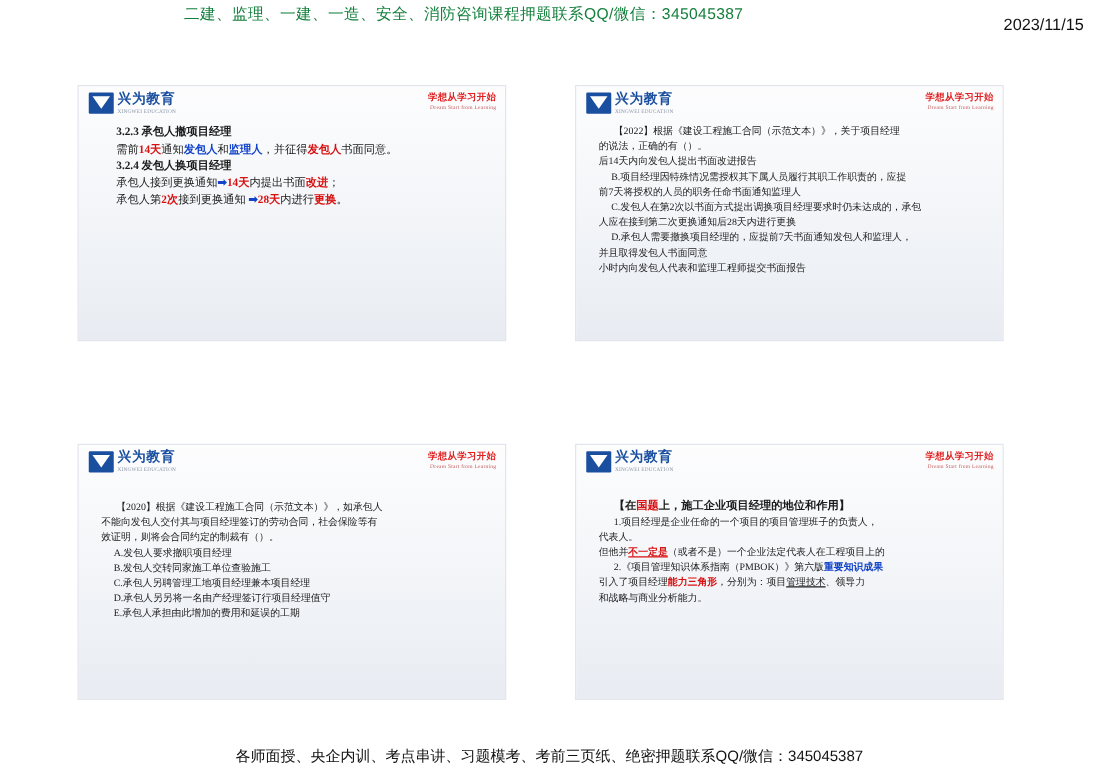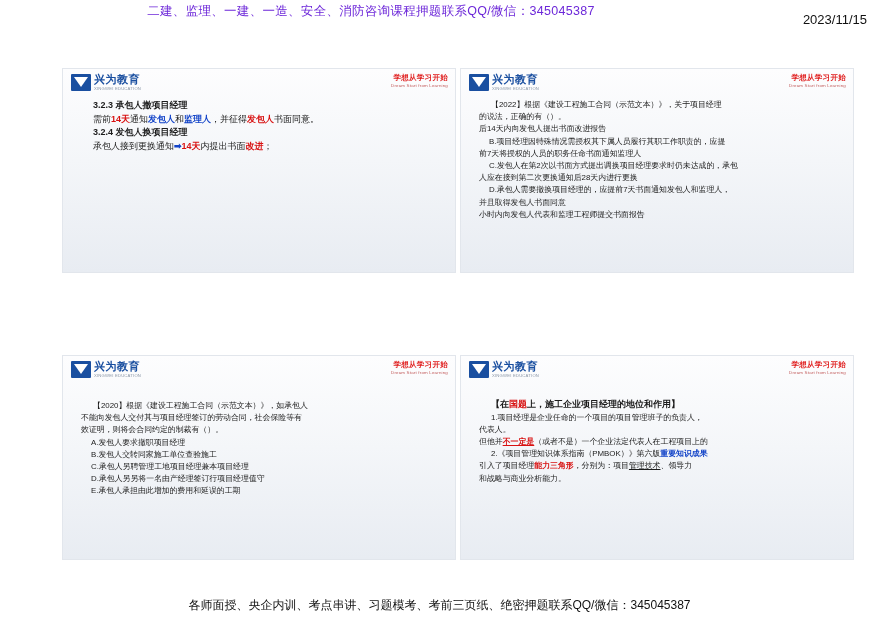--- a/index.html
+++ b/index.html
@@ -22,21 +22,21 @@
     width: 879px;
     height: 24px;
   }
   .header-title {
     position: absolute;
     top: 3px;
     left: 0;
     width: 742px;
     text-align: center;
     font-size: 12.5px;
-    color: #6d28d9;
+    color: #15803d;
     letter-spacing: 0.3px;
     white-space: nowrap;
   }
   .header-date {
     position: absolute;
     top: 12px;
     right: 12px;
     font-size: 13px;
     color: #111;
   }
@@ -46,26 +46,27 @@
     left: 0;
     width: 879px;
     text-align: center;
     font-size: 12px;
     color: #111;
     white-space: nowrap;
   }
 
   .slide {
     position: absolute;
-    width: 394px;
+    width: 343px;
     height: 205px;
     background: linear-gradient(180deg, #fdfdfe 0%, #f4f6f9 45%, #e8ecf2 100%);
     border: 1px solid #e2e6ec;
     box-sizing: border-box;
     overflow: hidden;
+    font-family: Liberation Serif, serif;
   }
   .slide.s1 { left: 62px;  top: 68px; }
   .slide.s2 { left: 460px; top: 68px; }
   .slide.s3 { left: 62px;  top: 355px; }
   .slide.s4 { left: 460px; top: 355px; }
 
   .slide-topbar {
     position: absolute;
     top: 0; left: 0;
     width: 100%;
@@ -177,20 +178,21 @@
     <div class="slide-slogan">
       <div class="slogan-cn">学想从学习开始</div>
       <div class="slogan-en">Dream Start from Learning</div>
     </div>
   </div>
   <div class="slide-body">
     <div class="line bold indent sz9">3.2.3  承包人撤项目经理</div>
     <div class="line indent sz9">需前<span class="red">14天</span>通知<span class="blue">发包人</span>和<span class="blue">监理人</span>，并征得<span class="red">发包人</span>书面同意。</div>
     <div class="line bold indent sz9">3.2.4  发包人换项目经理</div>
     <div class="line indent sz9">承包人接到更换通知<span class="arrow">➡</span><span class="red">14天</span>内提出书面<span class="red">改进</span>；</div>
+    <div class="line indent sz9">承包人第<span class="red">2次</span>接到更换通知 <span class="arrow">➡</span><span class="red">28天</span>内进行<span class="red">更换</span>。</div>
   </div>
 </div>
 
 <div class="slide s2">
   <div class="slide-topbar">
     <div class="logo">
       <div class="logo-mark"></div>
       <div class="logo-text">
         <div class="logo-cn">兴为教育</div>
         <div class="logo-en">XINGWEI EDUCATION</div>

